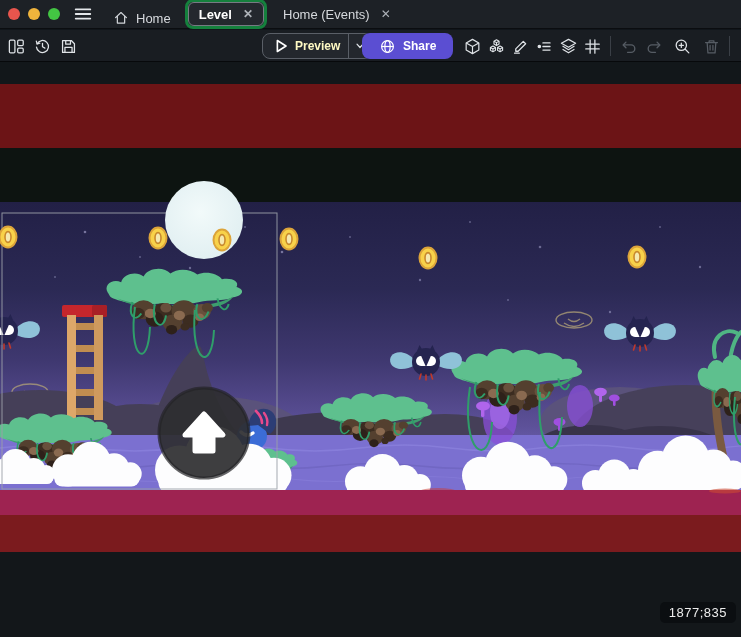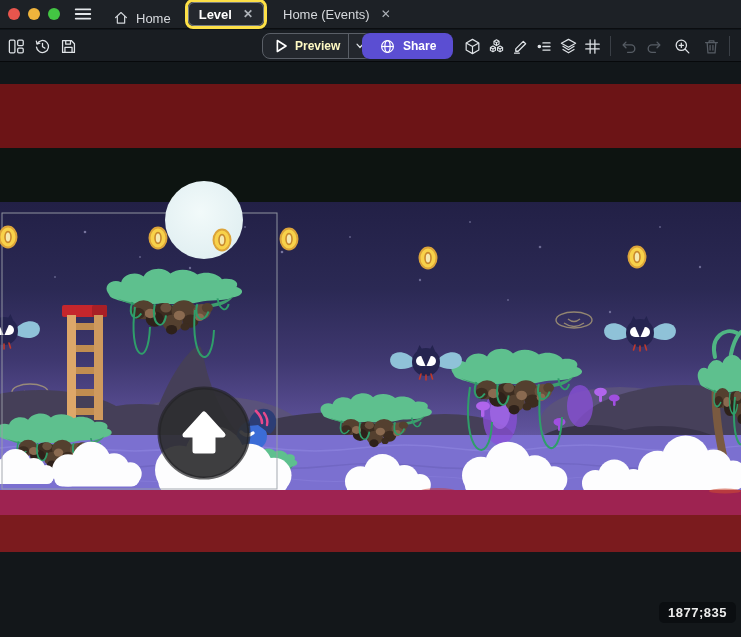--- a/index.html
+++ b/index.html
@@ -9,42 +9,42 @@
   
   .tabbar{position:absolute;left:0;top:0;width:741px;height:29px;background:#1d2126;
           display:flex;align-items:center;border-bottom:1px solid #0b0d10;}
   .traffic{display:flex;gap:8px;margin-left:8px;}
   .tl{width:12px;height:12px;border-radius:50%;}
   .menu-btn{margin-left:13px;display:flex;align-items:center;cursor:pointer;}
   .tab{display:flex;align-items:center;gap:7px;padding:0 10px;height:24px;
        color:#d6d9dd;font-size:13px;cursor:pointer;}
   .tab .close{color:#aeb3b9;font-size:12px;margin-left:4px;cursor:pointer;}
   .tab-home{margin-left:10px;align-items:flex-end;}
-  .hl-box{margin-left:4px;border:3px solid #fde047;border-radius:8px;padding:0;}
+  .hl-box{margin-left:4px;border:3px solid #15803d;border-radius:8px;padding:0;}
   .tab-active{border:1px solid #767b83;border-radius:6px;background:#24282e;
               color:#fff;font-weight:bold;height:24px;}
   
   .toolbar{position:absolute;left:0;top:30px;width:741px;height:32px;background:#191d22;
            display:flex;align-items:center;border-bottom:1px solid #07090b;}
   .icon-btn{width:24px;height:24px;display:flex;align-items:center;justify-content:center;
             cursor:pointer;flex:0 0 auto;}
   .vdiv{width:1px;height:20px;background:#3a3f46;margin:0 6px;flex:0 0 auto;}
   .btn-preview{position:absolute;left:262px;top:3px;height:26px;display:flex;align-items:center;
       border:1px solid #5a5f67;border-radius:8px;background:#23272d;color:#fef9c3;cursor:pointer;}
   .btn-preview .lbl{font-size:12px;font-weight:bold;padding:0 8px 0 4px;}
   .btn-preview .pdiv{width:1px;height:25px;background:#5a5f67;}
   .btn-share{position:absolute;left:362px;top:3px;height:26px;padding:0 17px;display:flex;
       align-items:center;gap:7px;border-radius:8px;background:#5b4ed2;color:#fff;cursor:pointer;}
   .btn-share .lbl{font-size:12px;font-weight:bold;}
   .right-icons{position:absolute;left:460px;top:4px;display:flex;align-items:center;}
   .left-icons{position:absolute;left:4px;top:4px;display:flex;align-items:center;gap:2px;}
   
   .scene{position:absolute;left:0;top:62px;width:741px;height:575px;}
   .coords-badge{position:absolute;right:5px;bottom:14px;background:#0b0e11;color:#ececec;
-      font-size:13px;font-weight:bold;padding:3px 9px;border-radius:5px;letter-spacing:.5px;}
+      font-size:13px;font-weight:normal;padding:3px 9px;border-radius:5px;letter-spacing:.5px;}
 </style>
 </head>
 <body>
 
 <div id="app">
 
   <div class="tabbar">
     <div class="traffic">
       <div class="tl" style="background:#e8554d"></div>
       <div class="tl" style="background:#f0b43c"></div>

